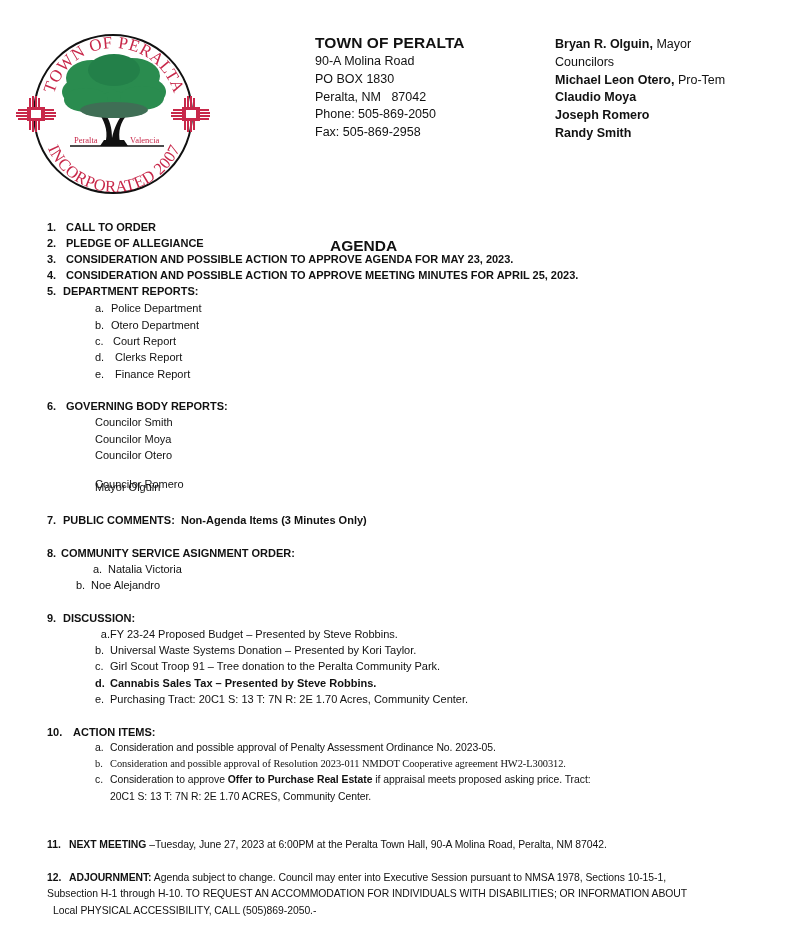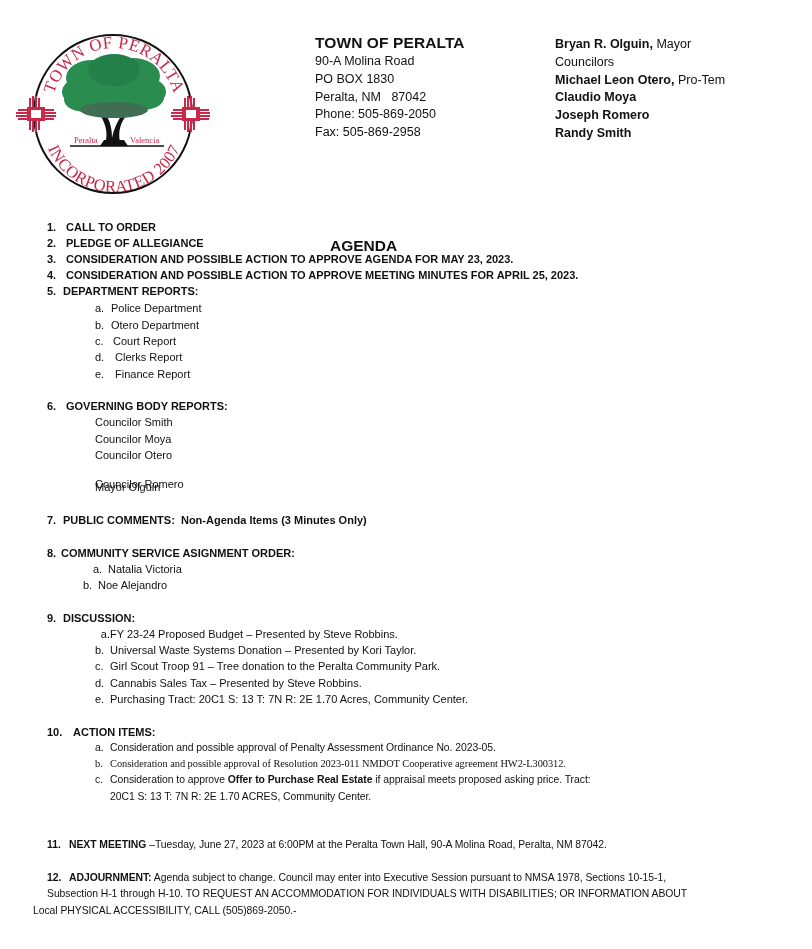--- a/index.html
+++ b/index.html
@@ -130,33 +130,33 @@
   <div class="row" style="left:95px; top:415px;">Councilor Smith</div>
   <div class="row" style="left:95px; top:432px;">Councilor Moya</div>
   <div class="row" style="left:95px; top:448px;">Councilor Otero</div>
   <div class="row" style="left:95px; top:464px;margin-top:13px;">Councilor Romero</div>
   <div class="row" style="left:95px; top:480px;">Mayor Olguin</div>
 
   <div class="row b mono-sp" style="left:47px; top:513px;"><span class="num" style="width:16px">7.</span><span>PUBLIC COMMENTS:  Non-Agenda Items (3 Minutes Only)</span></div>
 
   <div class="row b" style="left:47px; top:546px;"><span class="num" style="width:14px">8.</span><span>COMMUNITY SERVICE ASIGNMENT ORDER:</span></div>
   <div class="row" style="left:93px; top:562px;"><span class="num" style="width:15px">a.</span><span>Natalia Victoria</span></div>
-  <div class="row" style="left:83px; top:578px;"><span class="num" style="width:15px">b.</span><span>Noe Alejandro</span></div>
+  <div class="row" style="left:76px; top:578px;"><span class="num" style="width:15px">b.</span><span>Noe Alejandro</span></div>
 
   <div class="row b" style="left:47px; top:611px;"><span class="num" style="width:16px">9.</span><span>DISCUSSION:</span></div>
   <div class="row" style="left:95px; top:627px;text-align:right;"><span class="num" style="width:15px">a.</span><span>FY 23-24 Proposed Budget – Presented by Steve Robbins.</span></div>
   <div class="row" style="left:95px; top:643px;"><span class="num" style="width:15px">b.</span><span>Universal Waste Systems Donation – Presented by Kori Taylor.</span></div>
   <div class="row" style="left:95px; top:659px;"><span class="num" style="width:15px">c.</span><span>Girl Scout Troop 91 – Tree donation to the Peralta Community Park.</span></div>
-  <div class="row" style="left:95px; top:676px;"><span class="num" style="width:15px">d.</span><span>Cannabis Sales Tax – Presented by Steve Robbins.</span></div>
+  <div class="row" style="left:95px; top:676px;font-weight:bold;"><span class="num" style="width:15px">d.</span><span>Cannabis Sales Tax – Presented by Steve Robbins.</span></div>
   <div class="row" style="left:95px; top:692px;"><span class="num" style="width:15px">e.</span><span>Purchasing Tract: 20C1 S: 13 T: 7N R: 2E 1.70 Acres, Community Center.</span></div>
 
   <div class="row b" style="left:47px; top:725px;"><span class="num" style="width:26px">10.</span><span>ACTION ITEMS:</span></div>
   <div class="row narrow" style="left:95px; top:741px;"><span class="num" style="width:15px">a.</span><span>Consideration and possible approval of Penalty Assessment Ordinance No. 2023-05.</span></div>
   <div class="row narrow" style="left:95px; top:757px;font-family:Liberation Serif, serif;"><span class="num" style="width:15px">b.</span><span>Consideration and possible approval of Resolution 2023-011 NMDOT Cooperative agreement HW2-L300312.</span></div>
   <div class="row narrow" style="left:95px; top:773px;"><span class="num" style="width:15px">c.</span><span>Consideration to approve </span><span class="b">Offer to Purchase Real Estate</span><span> if appraisal meets proposed asking price. Tract:</span></div>
   <div class="row narrow" style="left:110px; top:790px;">20C1 S: 13 T: 7N R: 2E 1.70 ACRES, Community Center.</div>
 
   <div class="row narrow" style="left:47px; top:838px;"><span class="num b" style="width:22px">11.</span><span class="b">NEXT MEETING</span><span> –Tuesday, June 27, 2023 at 6:00PM at the Peralta Town Hall, 90-A Molina Road, Peralta, NM 87042.</span></div>
 
   <div class="row narrow" style="left:47px; top:871px;"><span class="num b" style="width:22px">12.</span><span class="b">ADJOURNMENT:</span><span> Agenda subject to change. Council may enter into Executive Session pursuant to NMSA 1978, Sections 10-15-1,</span></div>
   <div class="row narrow" style="left:47px; top:887px;">Subsection H-1 through H-10. TO REQUEST AN ACCOMMODATION FOR INDIVIDUALS WITH DISABILITIES; OR INFORMATION ABOUT</div>
-  <div class="row narrow" style="left:33px; top:904px;">Local PHYSICAL ACCESSIBILITY, CALL (505)869-2050.-</div>
+  <div class="row narrow" style="left:53px; top:904px;">Local PHYSICAL ACCESSIBILITY, CALL (505)869-2050.-</div>
 </div>
 
 </body></html>

